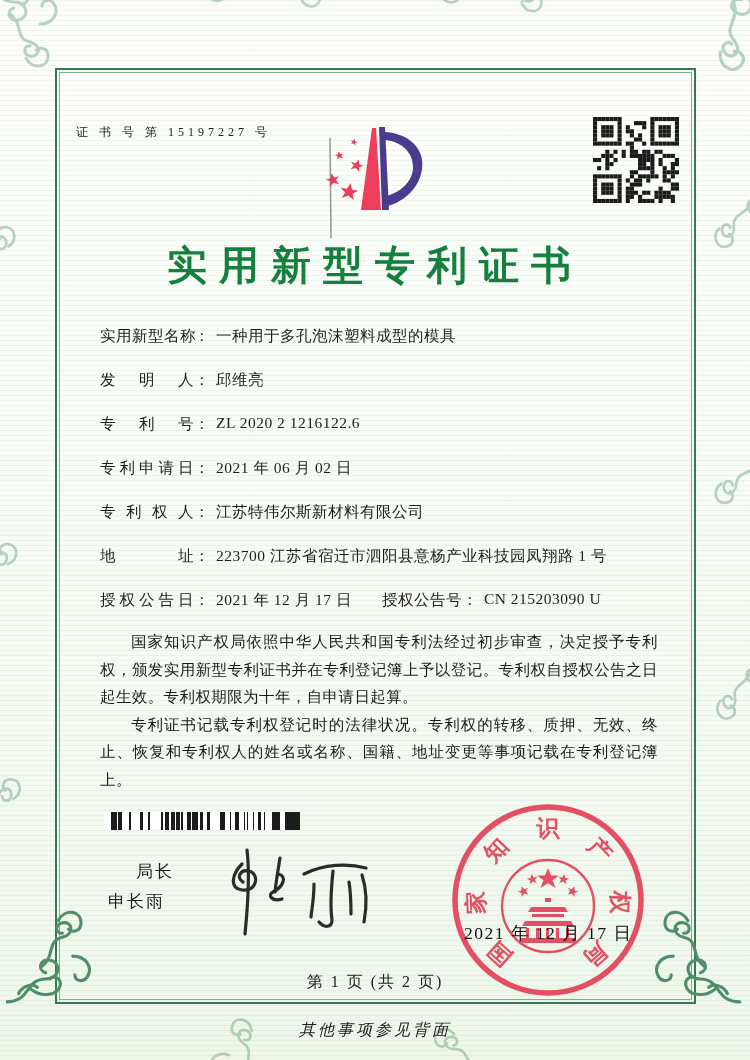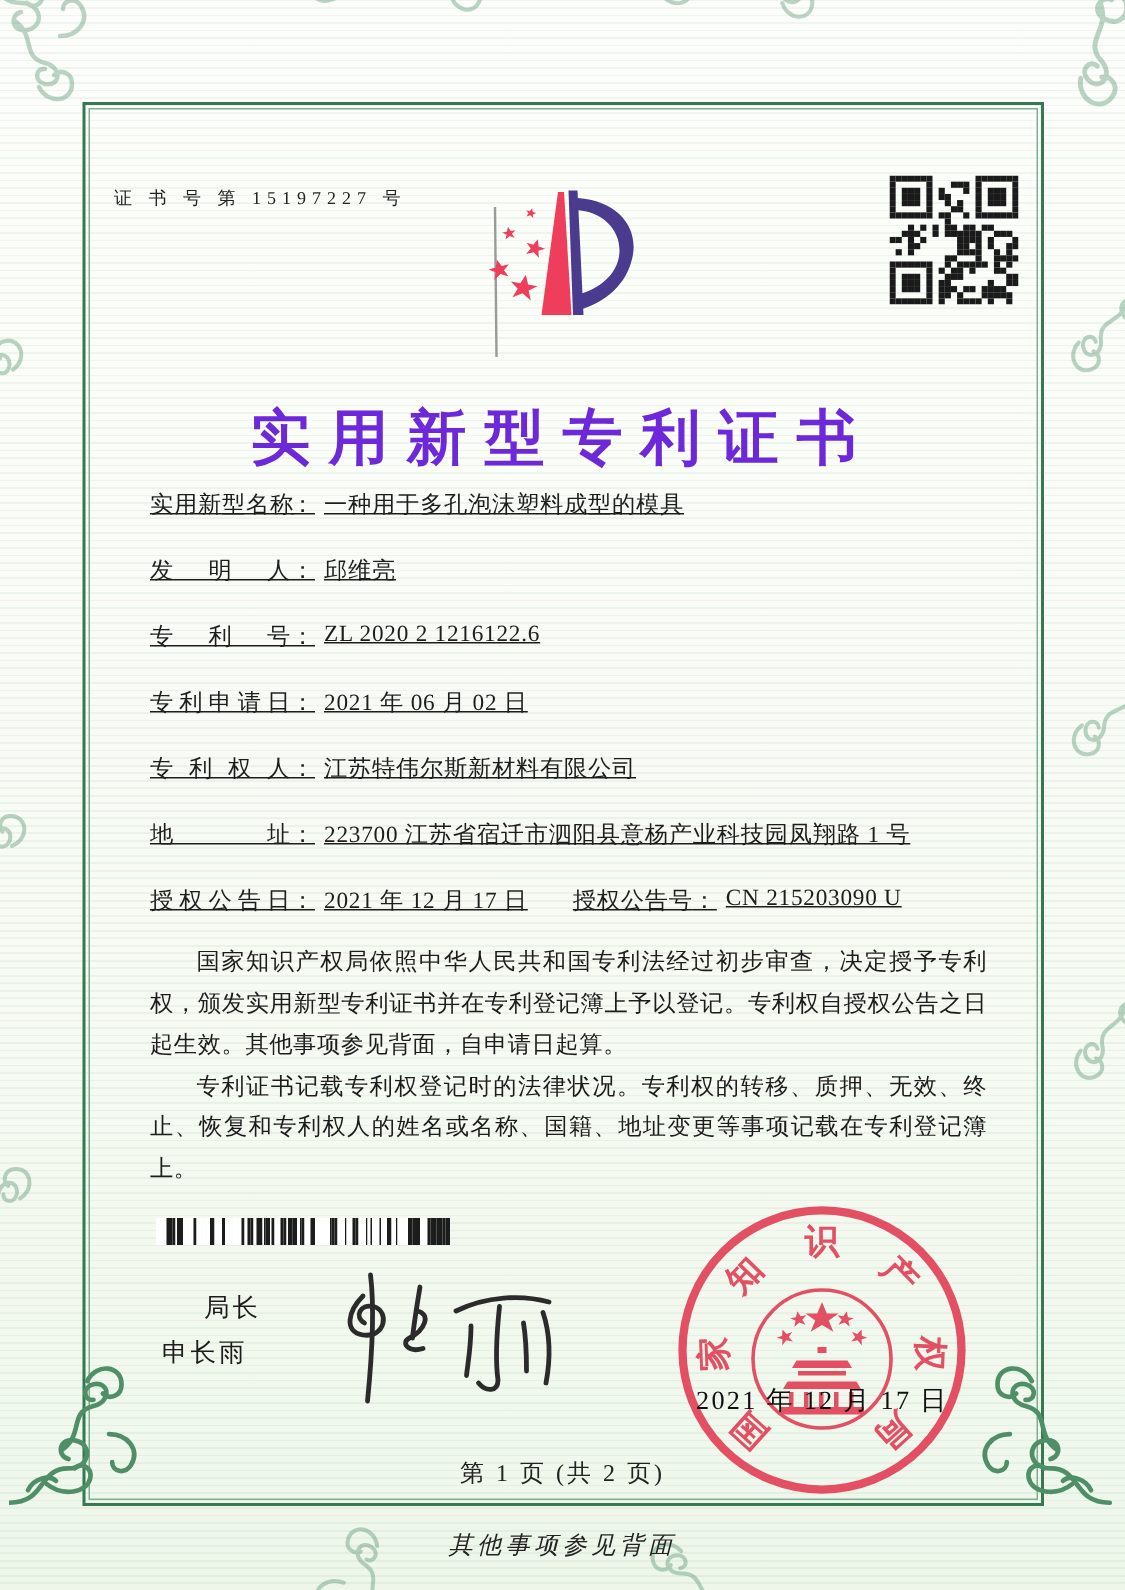--- a/index.html
+++ b/index.html
@@ -11,24 +11,24 @@
     background:
       repeating-linear-gradient(180deg, rgba(150,195,160,.14) 0 1px, rgba(255,255,255,0) 1px 5px),
       linear-gradient(180deg,#fdfefb 0%,#f7fbf4 60%,#eef6ea 100%);}
   
   .frame-outer{position:absolute;left:55px;top:68px;width:641px;height:936px;
     border:2.5px solid #357952;box-sizing:border-box;}
   .frame-inner{position:absolute;inset:2px;border:1px solid #7fae92;}
   .cert-number{position:absolute;left:76px;top:124px;font-size:12px;color:#222;
     letter-spacing:4px;}
   .title{position:absolute;left:0;width:750px;top:238px;text-align:center;
-    font-size:40px;font-weight:bold;color:#6d28d9;letter-spacing:12px;margin-top:26px;}
+    font-size:40px;font-weight:bold;color:#15803d;letter-spacing:12px;}
   .fields{position:absolute;left:100px;top:326px;width:560px;}
   .field-row{height:44px;font-size:15.5px;color:#1d1d1d;display:flex;align-items:flex-start;
-    letter-spacing:.5px;white-space:nowrap;text-decoration:underline;}
+    letter-spacing:.5px;white-space:nowrap;}
   .field-label{display:inline-block;width:94px;text-align:justify;text-align-last:justify;}
   .field-colon{margin-right:6px;}
   .field-extra{margin-left:30px;display:inline-flex;}
   .paragraphs{position:absolute;left:100px;top:628px;width:558px;
     font-size:15.5px;line-height:1.78;color:#1c1c1c;text-align:justify;letter-spacing:.4px;}
   .paragraphs p{margin:0;text-indent:2em;}
   .barcode{position:absolute;left:104px;top:812px;width:196px;height:18px;}
   .sig-title{position:absolute;left:108px;top:860px;font-size:17px;color:#1c1c1c;letter-spacing:2px;margin-left:28px;}
   .sig-name{position:absolute;left:108px;top:890px;font-size:17px;color:#1c1c1c;letter-spacing:2px;}
   .signature-svg{position:absolute;left:212px;top:842px;}
@@ -402,21 +402,21 @@
       <span>2021 年 12 月 17 日</span>
     <span class="field-extra">
       <span>授权公告号</span>
         <span class="field-colon">：</span>
         <span>CN 215203090 U</span>
     </span>
   </div>
   </div>
 
 <div class="paragraphs" id="paragraphs">
-    <p>国家知识产权局依照中华人民共和国专利法经过初步审查，决定授予专利权，颁发实用新型专利证书并在专利登记簿上予以登记。专利权自授权公告之日起生效。其他事项参见背面，自申请日起算。</p>
+    <p>国家知识产权局依照中华人民共和国专利法经过初步审查，决定授予专利权，颁发实用新型专利证书并在专利登记簿上予以登记。专利权自授权公告之日起生效。专利权期限为十年，自申请日起算。</p>
     <p>专利证书记载专利权登记时的法律状况。专利权的转移、质押、无效、终止、恢复和专利权人的姓名或名称、国籍、地址变更等事项记载在专利登记簿上。</p>
   </div>
 
 <svg class="barcode" id="barcode-svg" width="196" height="18">
     <rect x="0" y="0" width="1" height="18" fill="#ffffff"></rect>
     <rect x="1" y="0" width="1" height="18" fill="#ffffff"></rect>
     <rect x="2" y="0" width="2" height="18" fill="#ffffff"></rect>
     <rect x="4" y="0" width="1" height="18" fill="#ffffff"></rect>
     <rect x="5" y="0" width="2" height="18" fill="#ffffff"></rect>
     <rect x="7" y="0" width="1" height="18" fill="#1c1c1c"></rect>

